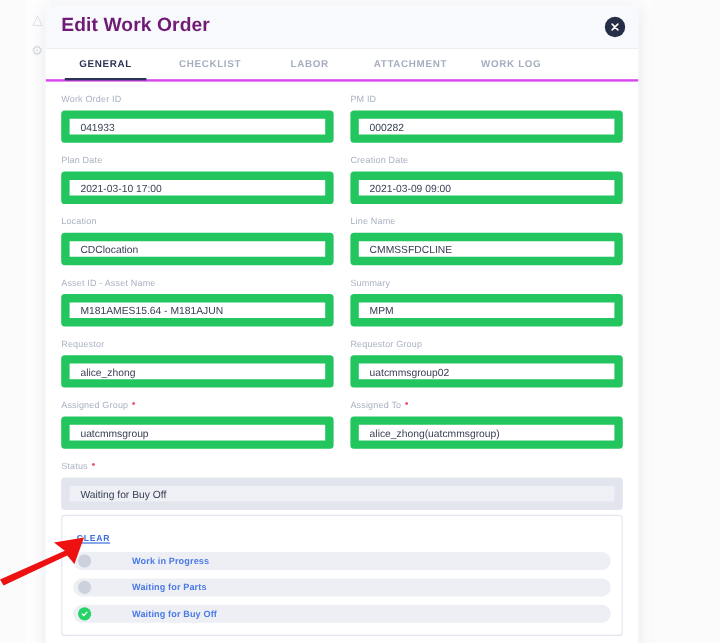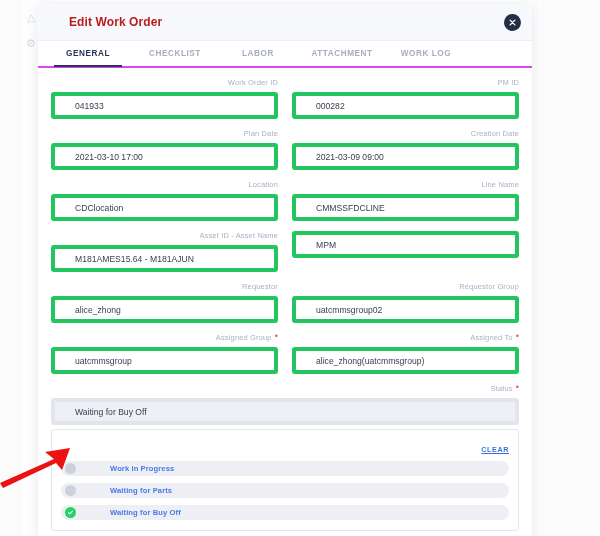--- a/index.html
+++ b/index.html
@@ -59,24 +59,24 @@
 
   .modal-header {
     height: 37px;
     background: #f8f9fc;
     border-bottom: 1px solid #eceef4;
     position: relative;
     display: flex;
     align-items: center;
   }
   .modal-title {
-    margin-left: 31px;
-    font-size: 12px;
+    margin-left: 13px;
+    font-size: 16px;
     font-weight: bold;
-    color: #b91c1c;
+    color: #701a75;
     letter-spacing: 0.1px;
   }
   .close-btn {
     position: absolute;
     right: 11px; top: 10px;
     width: 17px; height: 17px;
     border-radius: 50%;
     background: #262d46;
     display: flex;
     align-items: center;
@@ -125,21 +125,20 @@
     left: 10px; right: 10px;
     bottom: 0;
     height: 2px;
     background: #2b3356;
   }
 
   
   .modal-body {
     padding: 10px 13px 0 13px;
     position: relative;
-    text-align: right;
   }
 
   .row {
     display: flex;
     gap: 14px;
     margin-bottom: 10px;
   }
   .field { flex: 1 1 0; min-width: 0; }
   .field.full { flex: 1 1 100%; }
 
@@ -155,26 +154,26 @@
     color: #f0506e;
     font-size: 9px;
     margin-left: 3px;
     vertical-align: top;
     line-height: 7px;
   }
 
   .finput {
     width: 100%;
     height: 27px;
-    border: 4px solid #22c55e;
+    border: 7px solid #22c55e;
     border-radius: 3px;
     background: #ffffff;
     font-size: 8.6px;
     color: #3a4055;
-    padding: 0 20px;
+    padding: 0 9px;
     font-family: "Liberation Sans", sans-serif;
     outline: none;
     display: flex;
     align-items: center;
   }
   .finput.active {
     background: #eef0f5;
     border-color: #e2e5ee;
   }
 
@@ -301,20 +300,21 @@
           <div class="finput">CMMSSFDCLINE</div>
         </div>
       </div>
 
       <div class="row">
         <div class="field">
           <span class="flabel">Asset ID - Asset Name</span>
           <div class="finput">M181AMES15.64 - M181AJUN</div>
         </div>
         <div class="field">
+          <span class="flabel">Summary</span>
           <div class="finput">MPM</div>
         </div>
       </div>
 
       <div class="row">
         <div class="field">
           <span class="flabel">Requestor</span>
           <div class="finput">alice_zhong</div>
         </div>
         <div class="field">

